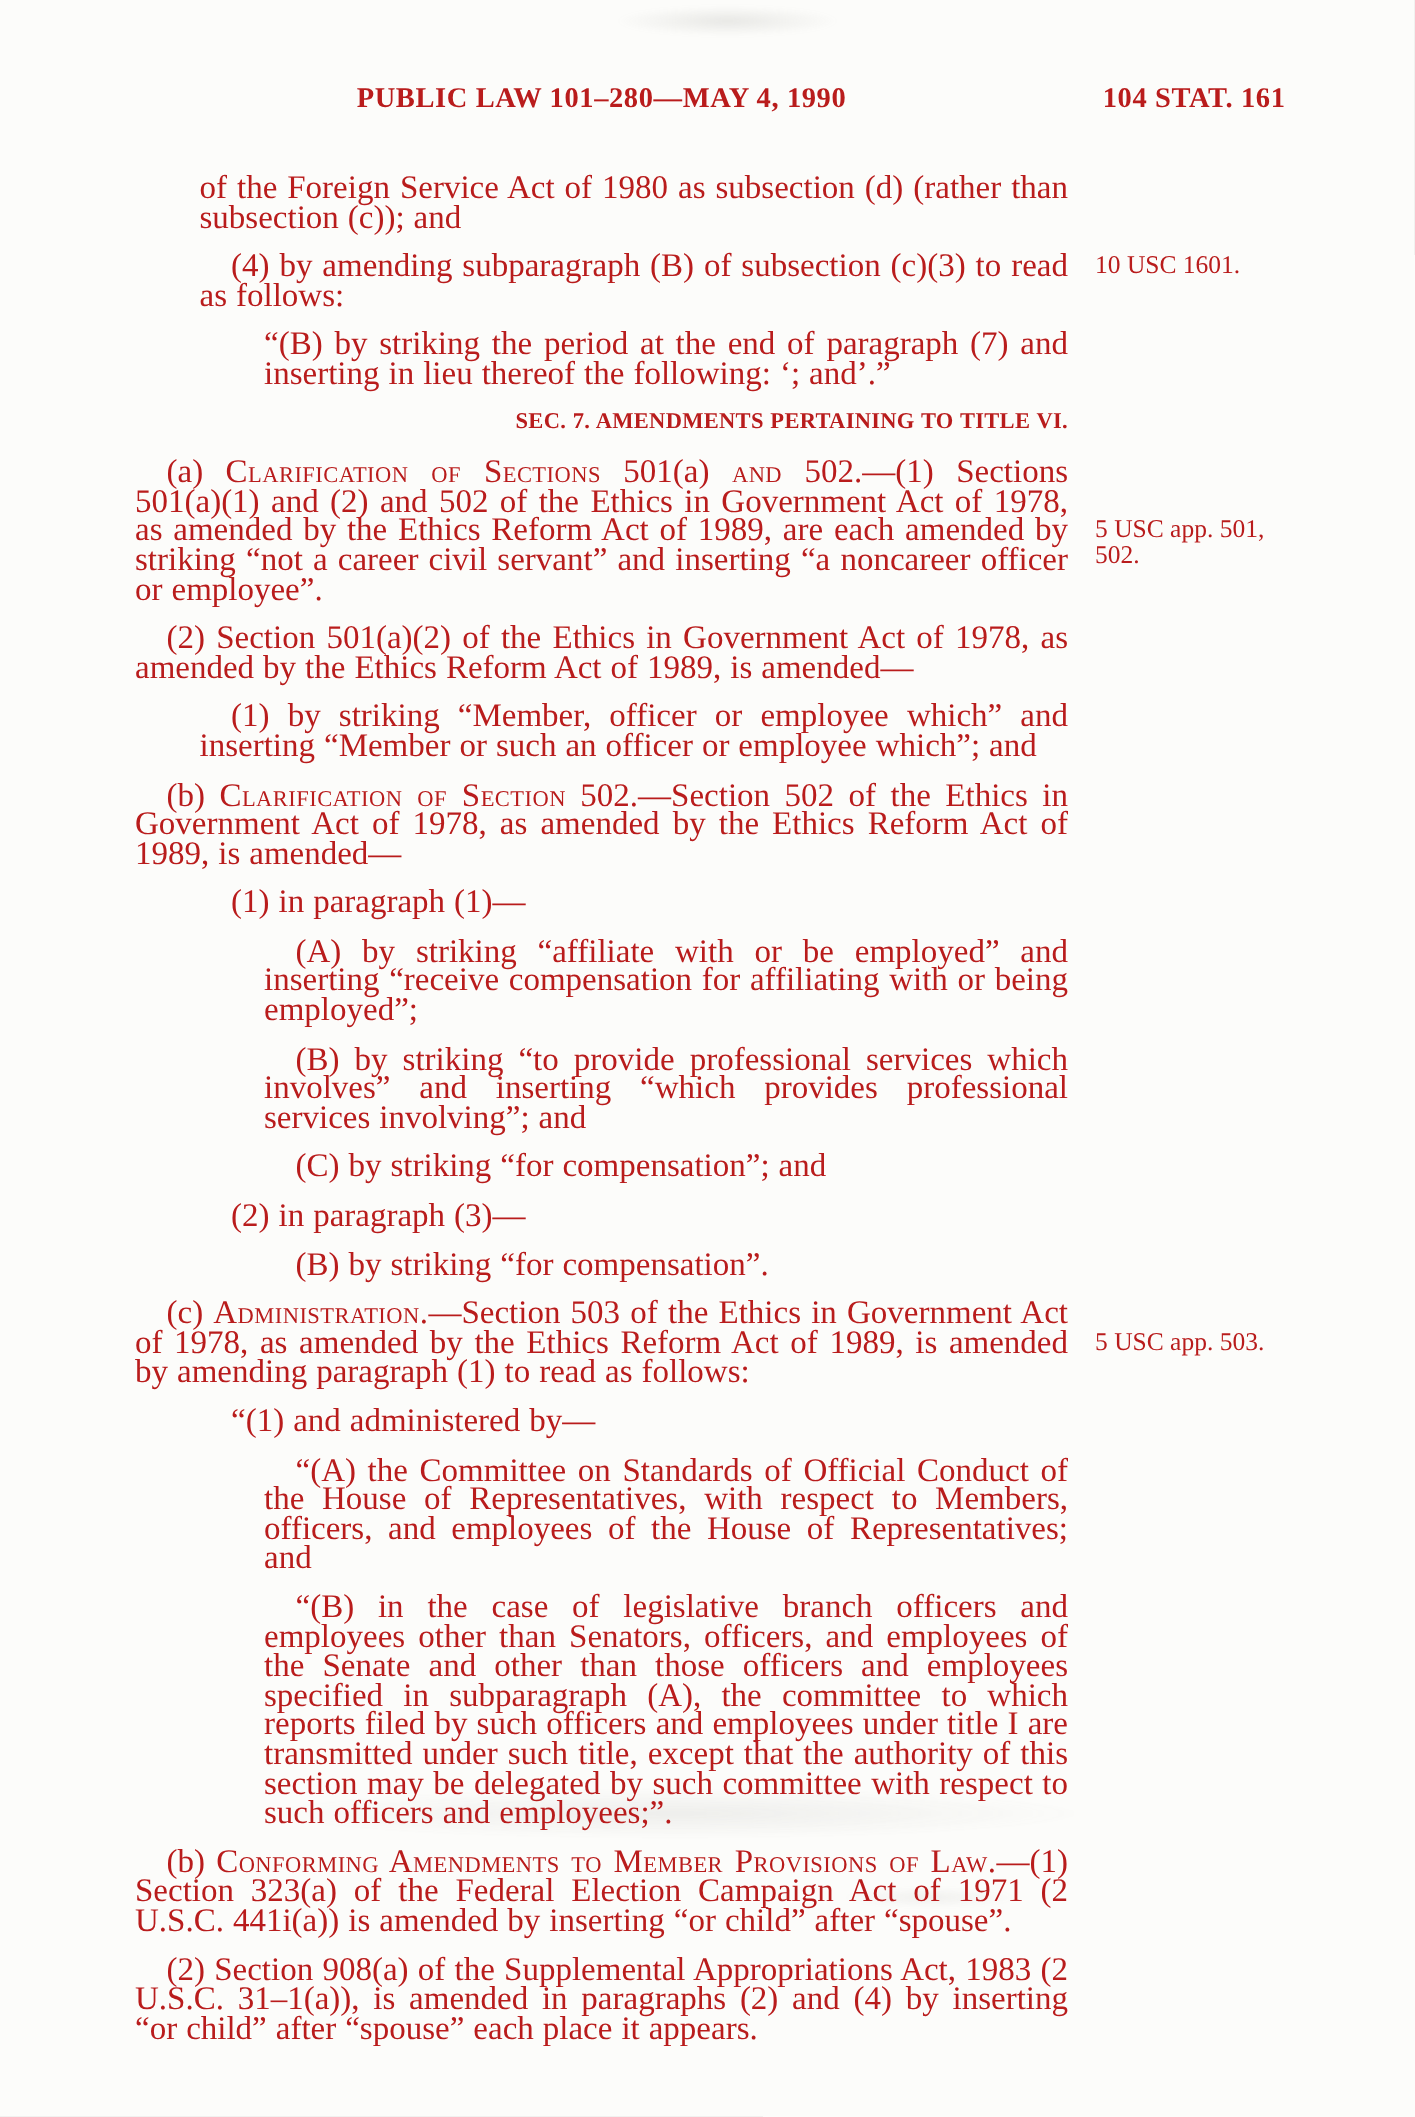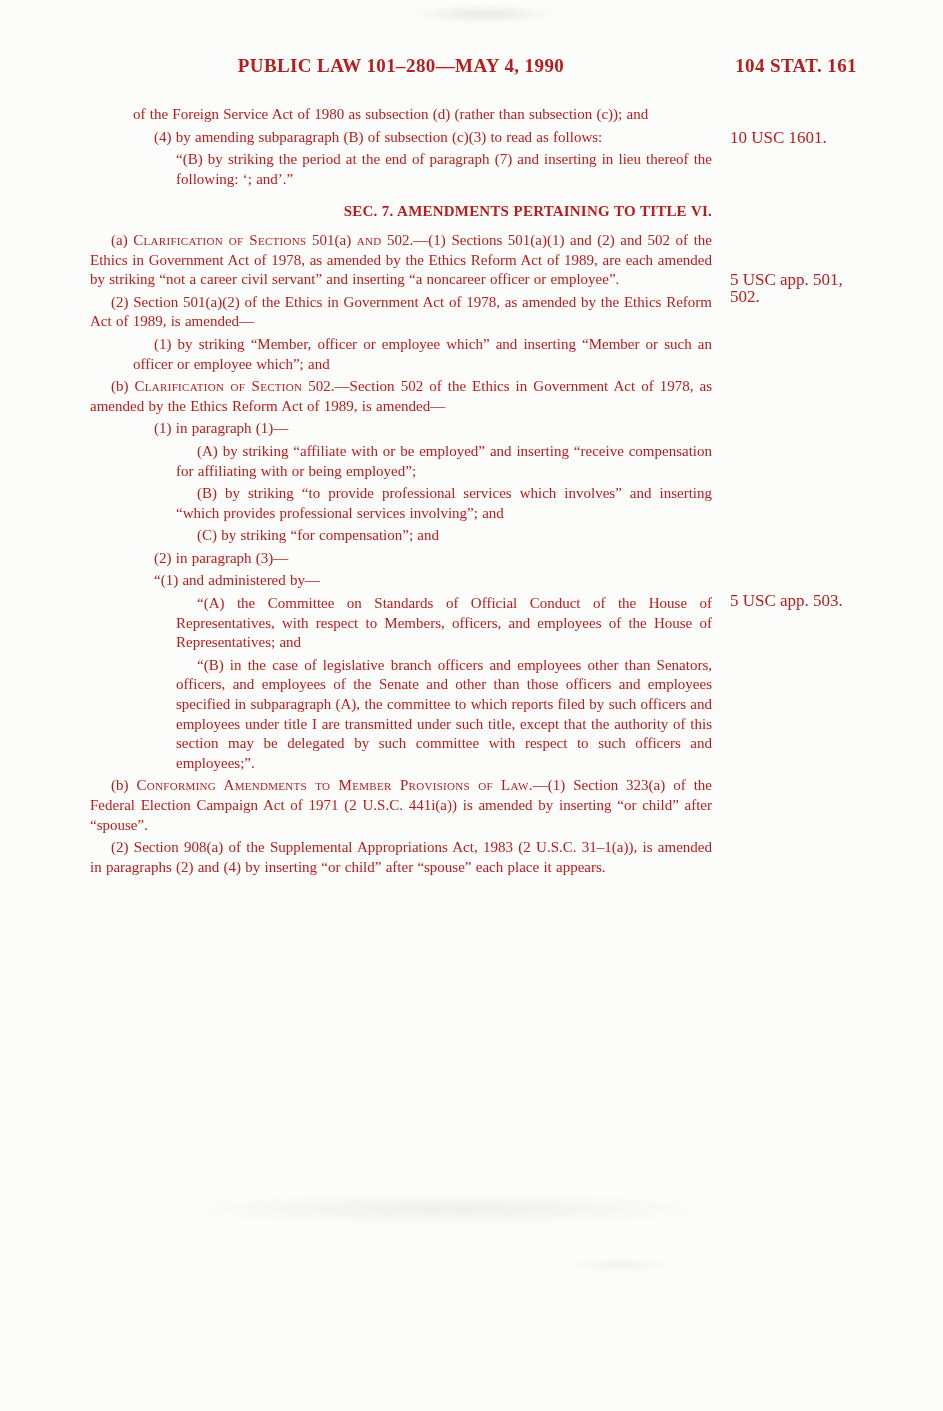--- a/index.html
+++ b/index.html
@@ -16,21 +16,21 @@
     position:absolute;top:55px;left:90px;width:622px;
     text-align:center;font-size:19px;font-weight:700;letter-spacing:.4px;
   }
   .head-stat{
     position:absolute;top:55px;right:86px;
     font-size:19px;font-weight:700;letter-spacing:.4px;
   }
   .content{position:absolute;top:102px;left:90px;right:0;}
   .row{position:relative;}
   .para{
-    margin:3px;font-size:15px;line-height:19.6px;
+    margin:13px;font-size:22px;line-height:19.6px;
     text-align:justify;word-spacing:.5px;
   }
   .heading{
     font-size:15px;line-height:19.6px;font-weight:700;
     letter-spacing:.2px;margin:13px 0 9px 0;text-align:right;
   }
   .ind0{margin-left:0;width:622px;}
   .ind1{margin-left:43px;width:579px;}
   .ind2{margin-left:86px;width:536px;}
   .fli{text-indent:21px;}
@@ -95,20 +95,24 @@
       <div class="row">
         <p class="para ind2 fli"><span>(B) by striking “to provide professional services which involves” and inserting “which provides professional services involving”; and</span></p>
       </div>
       <div class="row">
         <p class="para ind2 fli"><span>(C) by striking “for compensation”; and</span></p>
       </div>
       <div class="row">
         <p class="para ind1 fli"><span>(2) in paragraph (3)—</span></p>
       </div>
       <div class="row">
+        <p class="para ind2 fli"><span>(B) by striking “for compensation”.</span></p>
+      </div>
+      <div class="row">
+        <p class="para ind0 fli"><span>(c) </span><span class="sc">Administration.</span><span>—Section 503 of the Ethics in Government Act of 1978, as amended by the Ethics Reform Act of 1989, is amended by amending paragraph (1) to read as follows:</span></p>
         <span class="note" style="top: 21.6px;">5 USC app. 503.</span>
       </div>
       <div class="row">
         <p class="para ind1 fli"><span>“(1) and administered by—</span></p>
       </div>
       <div class="row">
         <p class="para ind2 fli"><span>“(A) the Committee on Standards of Official Conduct of the House of Representatives, with respect to Members, officers, and employees of the House of Representatives; and</span></p>
       </div>
       <div class="row">
         <p class="para ind2 fli"><span>“(B) in the case of legislative branch officers and employees other than Senators, officers, and employees of the Senate and other than those officers and employees specified in subparagraph (A), the committee to which reports filed by such officers and employees under title I are transmitted under such title, except that the authority of this section may be delegated by such committee with respect to such officers and employees;”.</span></p>

